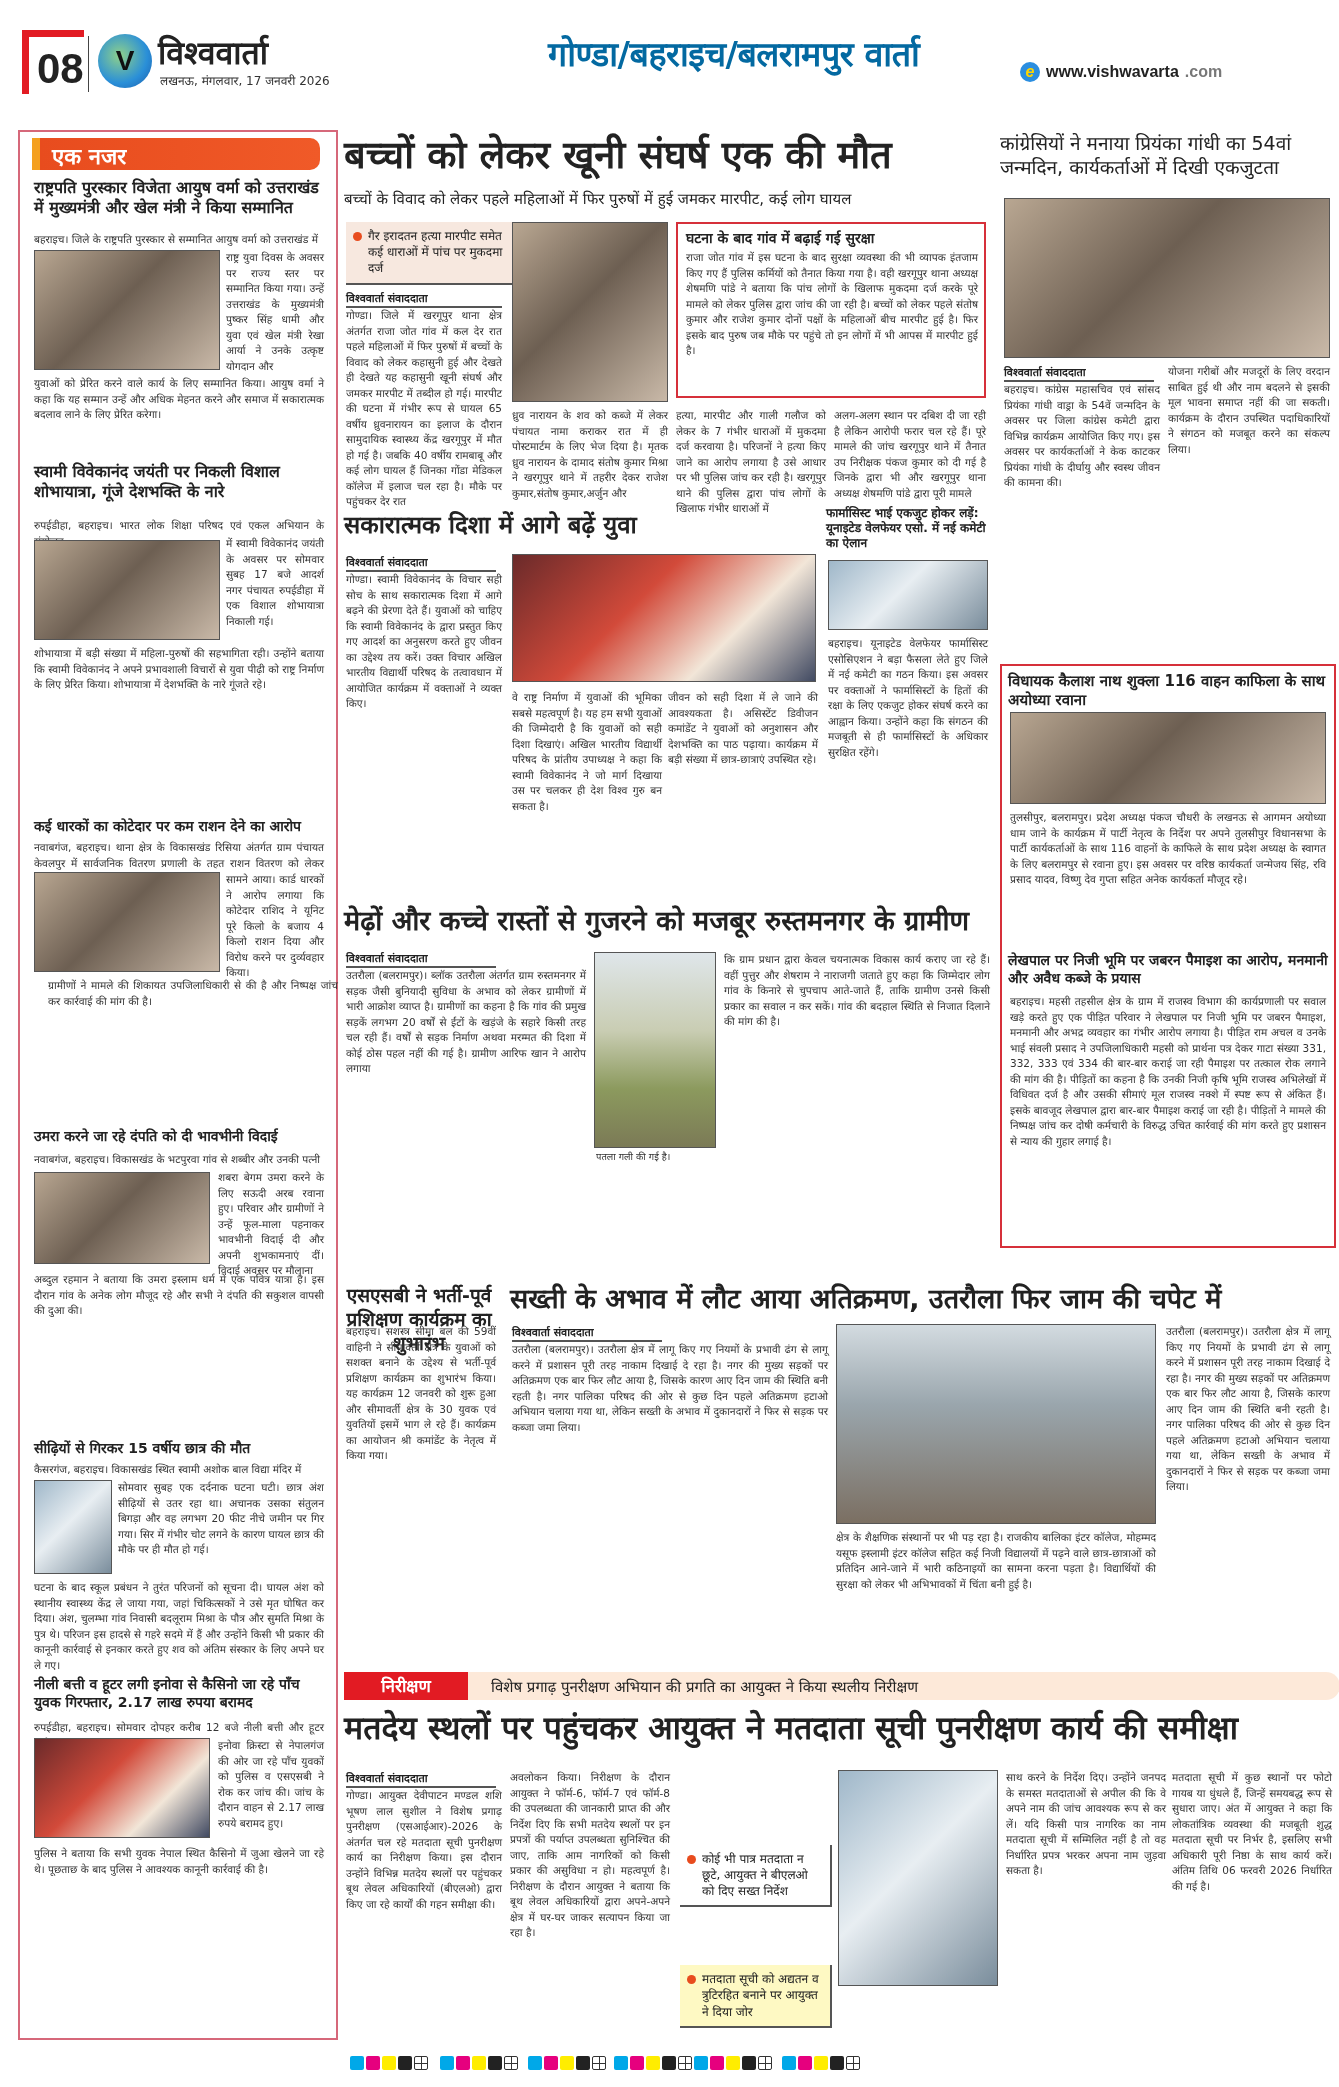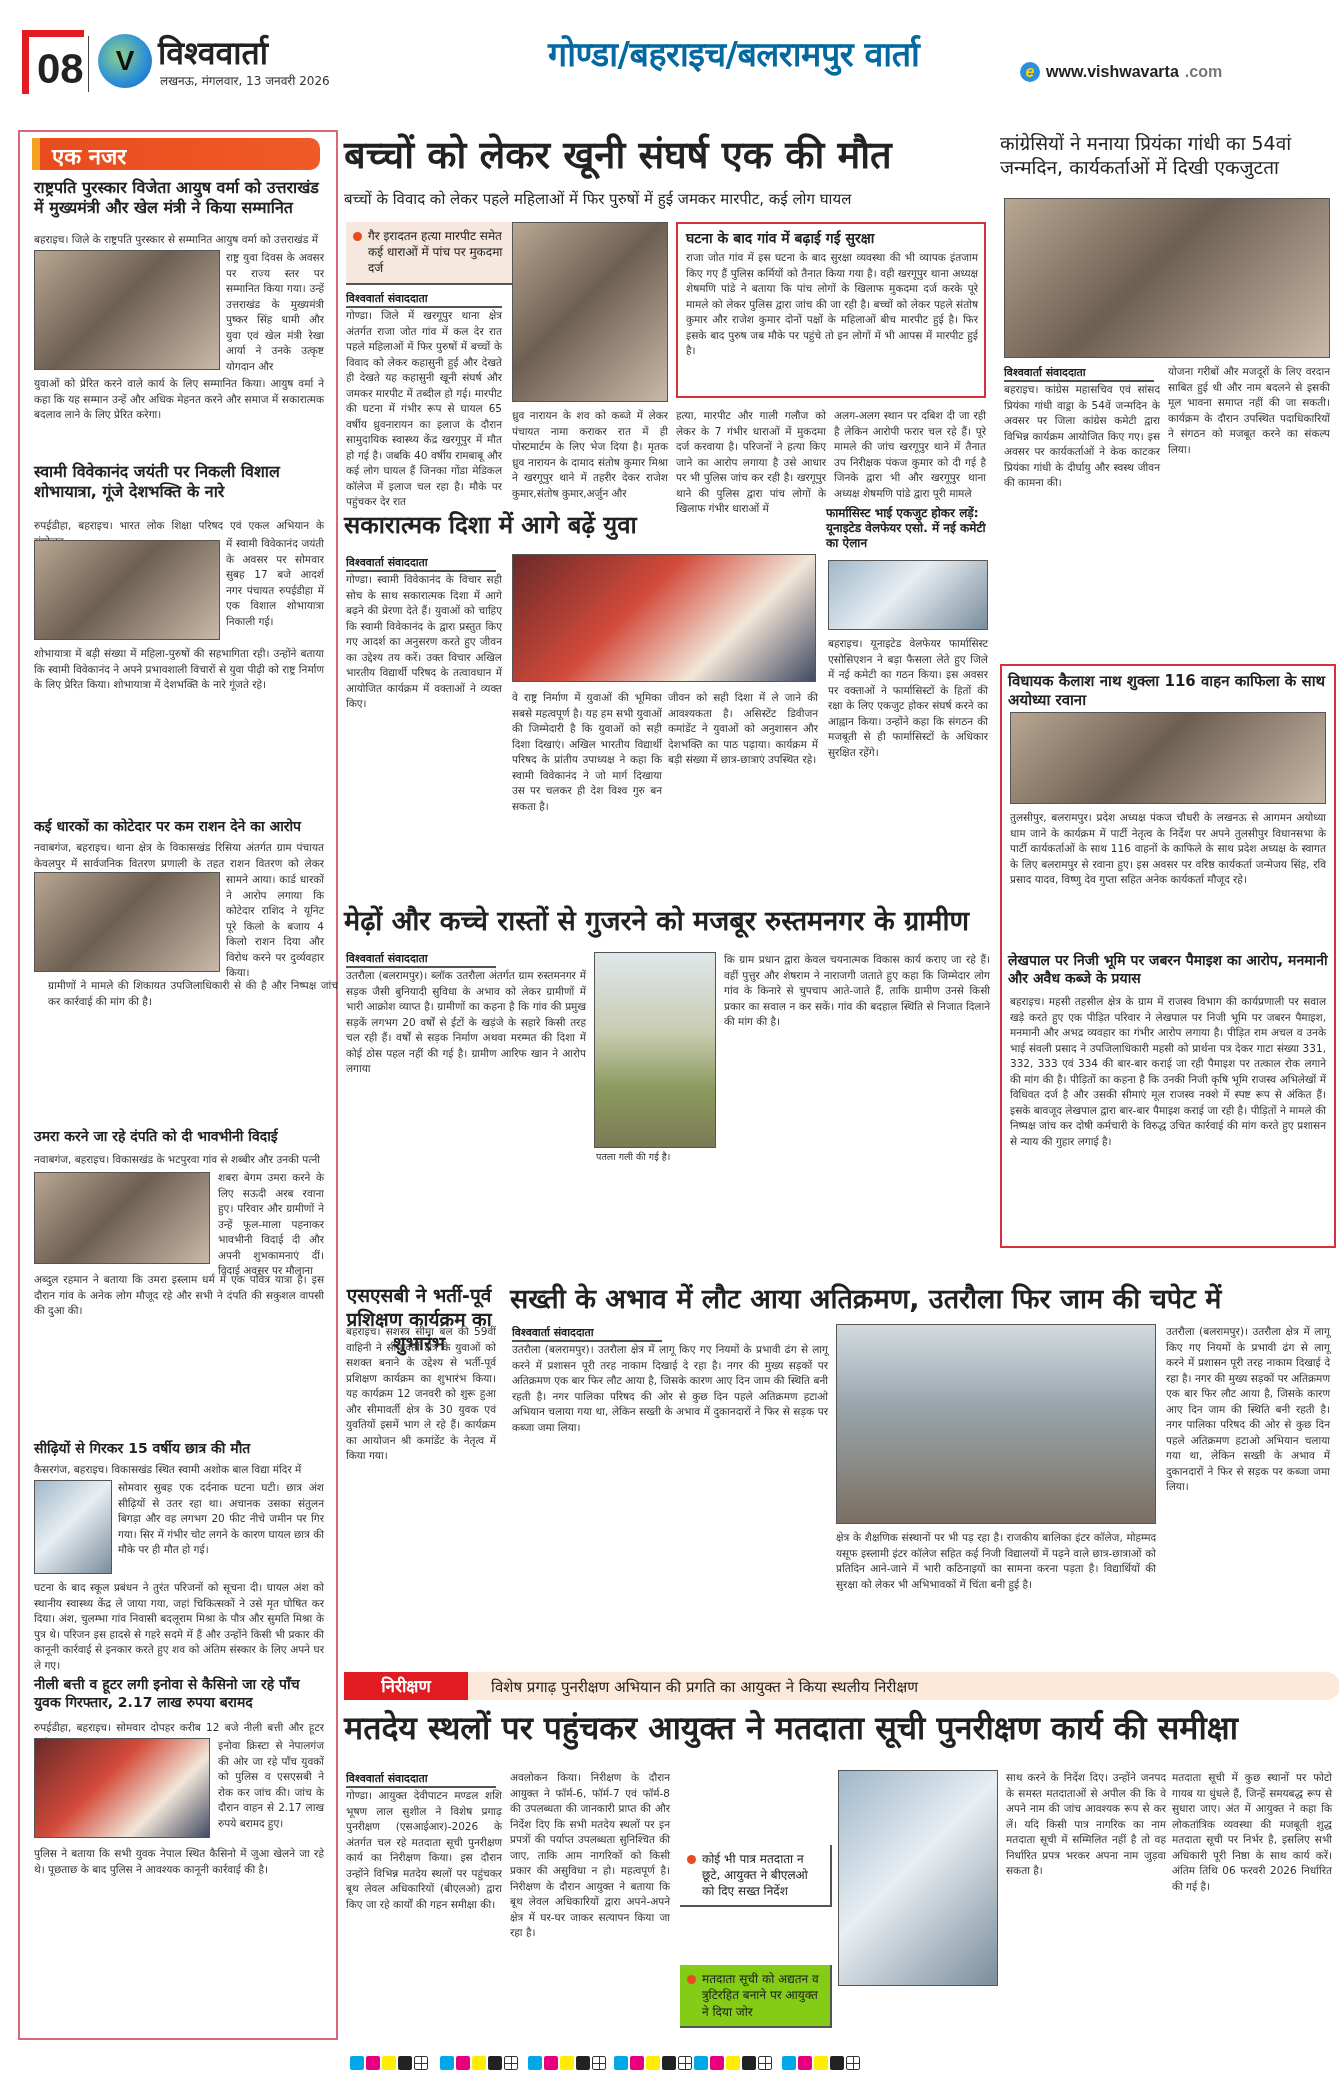--- a/index.html
+++ b/index.html
@@ -36,21 +36,21 @@
 .regmark:before{content:"";position:absolute;left:6px;top:0;width:1px;height:12px;background:#333}
 .regmark:after{content:"";position:absolute;top:6px;left:0;height:1px;width:12px;background:#333}
 </style>
 </head>
 <body>
 
 <div class="abs pgnum">08</div>
 <div class="abs vsep"></div>
 <div class="abs logo">V</div>
 <div class="abs brand">विश्ववार्ता</div>
-<div class="abs dateline">लखनऊ, मंगलवार, 13 जनवरी 2026</div>
+<div class="abs dateline">लखनऊ, मंगलवार, 17 जनवरी 2026</div>
 <div class="abs section">गोण्डा/बहराइच/बलरामपुर वार्ता</div>
 <div class="abs web">
   <span class="ie">e</span>
   <span>www.vishwavarta</span>
     <span class="com">.com</span>
 </div>
 
 <div class="abs leftbox"></div>
 <div class="abs ek">एक नजर</div>
 
@@ -153,21 +153,21 @@
   <div class="sub">विशेष प्रगाढ़ पुनरीक्षण अभियान की प्रगति का आयुक्त ने किया स्थलीय निरीक्षण</div>
 </div>
 <div class="abs hl" style="left:344px;top:1708px;width:996px;font-size:32px">मतदेय स्थलों पर पहुंचकर आयुक्त ने मतदाता सूची पुनरीक्षण कार्य की समीक्षा</div>
 <div class="abs byline" style="left:346px;top:1770px;width:150px">विश्ववार्ता संवाददाता</div>
 <div class="abs txt" style="left:346px;top:1788px;width:156px">गोण्डा। आयुक्त देवीपाटन मण्डल शशि भूषण लाल सुशील ने विशेष प्रगाढ़ पुनरीक्षण (एसआईआर)-2026 के अंतर्गत चल रहे मतदाता सूची पुनरीक्षण कार्य का निरीक्षण किया। इस दौरान उन्होंने विभिन्न मतदेय स्थलों पर पहुंचकर बूथ लेवल अधिकारियों (बीएलओ) द्वारा किए जा रहे कार्यों की गहन समीक्षा की।</div>
 <div class="abs txt" style="left:510px;top:1770px;width:160px">अवलोकन किया। निरीक्षण के दौरान आयुक्त ने फॉर्म-6, फॉर्म-7 एवं फॉर्म-8 की उपलब्धता की जानकारी प्राप्त की और निर्देश दिए कि सभी मतदेय स्थलों पर इन प्रपत्रों की पर्याप्त उपलब्धता सुनिश्चित की जाए, ताकि आम नागरिकों को किसी प्रकार की असुविधा न हो। महत्वपूर्ण है। निरीक्षण के दौरान आयुक्त ने बताया कि बूथ लेवल अधिकारियों द्वारा अपने-अपने क्षेत्र में घर-घर जाकर सत्यापन किया जा रहा है।</div>
 <div class="abs pullq" style="left:680px;top:1782px;width:152px;background:#fff;border-bottom:2px solid #555">
   <span class="dot"></span>
   <span>कोई भी पात्र मतदाता न छूटे, आयुक्त ने बीएलओ को दिए सख्त निर्देश</span>
 </div>
-<div class="abs pullq" style="left:680px;top:1840px;width:152px;background:#84cc16">
+<div class="abs pullq" style="left:680px;top:1840px;width:152px;background:#fef9c3">
   <span class="dot"></span>
   <span>मतदाता सूची को अद्यतन व त्रुटिरहित बनाने पर आयुक्त ने दिया जोर</span>
 </div>
 <div class="abs img blue" style="left:838px;top:1770px;width:160px;height:216px"></div>
 <div class="abs txt" style="left:1006px;top:1770px;width:160px">साथ करने के निर्देश दिए। उन्होंने जनपद के समस्त मतदाताओं से अपील की कि वे अपने नाम की जांच आवश्यक रूप से कर लें। यदि किसी पात्र नागरिक का नाम मतदाता सूची में सम्मिलित नहीं है तो वह निर्धारित प्रपत्र भरकर अपना नाम जुड़वा सकता है।</div>
 <div class="abs txt" style="left:1172px;top:1770px;width:160px">मतदाता सूची में कुछ स्थानों पर फोटो गायब या धुंधले हैं, जिन्हें समयबद्ध रूप से सुधारा जाए। अंत में आयुक्त ने कहा कि लोकतांत्रिक व्यवस्था की मजबूती शुद्ध मतदाता सूची पर निर्भर है, इसलिए सभी अधिकारी पूरी निष्ठा के साथ कार्य करें। अंतिम तिथि 06 फरवरी 2026 निर्धारित की गई है।</div>
 
 <div class="abs colorbar" style="left:350px">
     <span style="background:#00a8e8"></span>
     <span style="background:#e6007e"></span>

